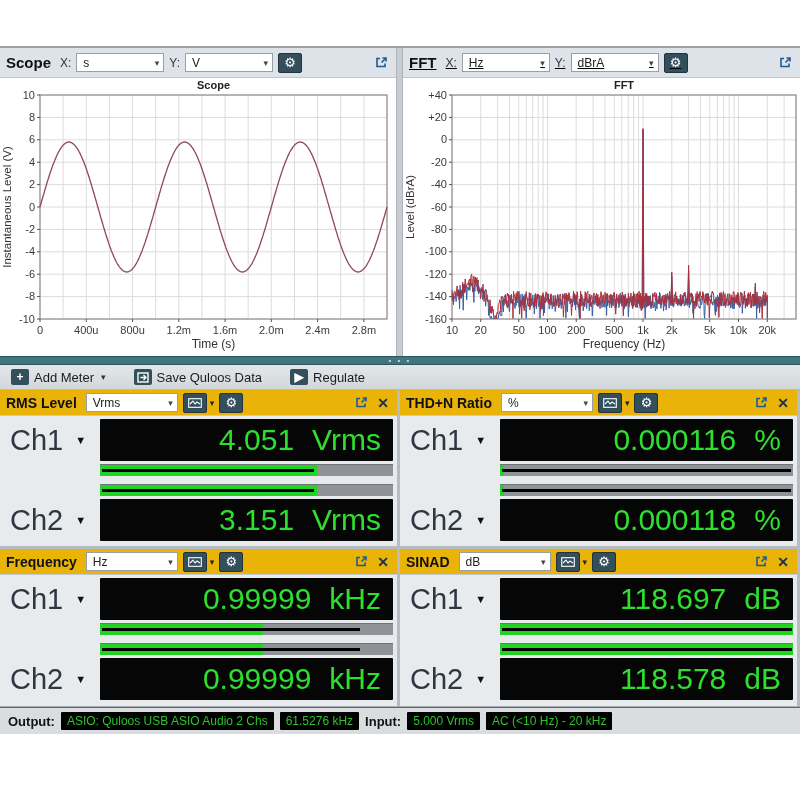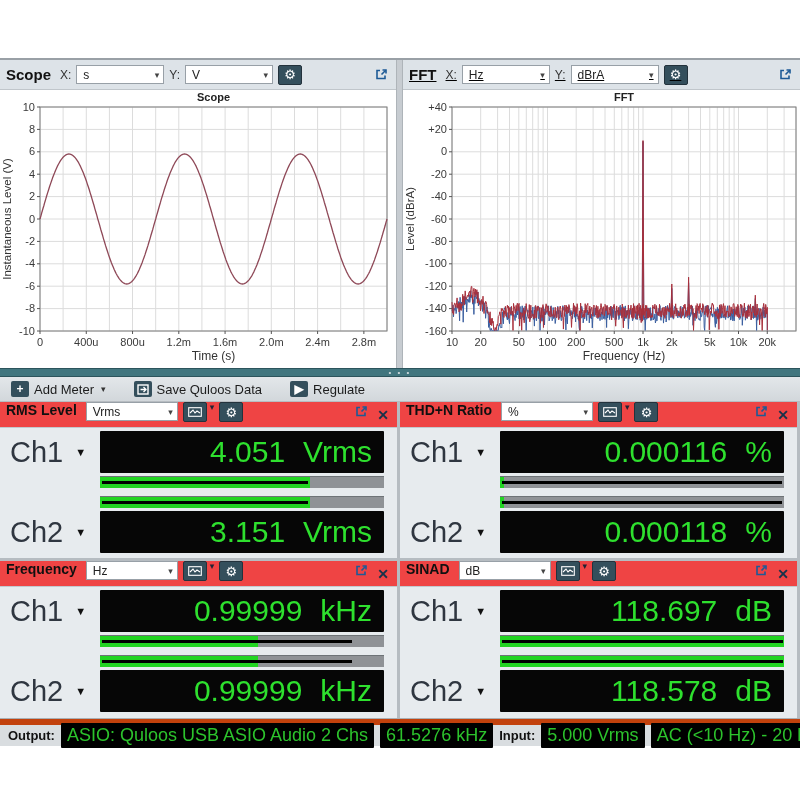--- a/index.html
+++ b/index.html
@@ -1,17 +1,17 @@
 <!DOCTYPE html>
 <html><head>
 <meta charset="utf-8">
 <style>
   html,body{margin:0;padding:0;background:#fff;}
   body{width:800px;height:800px;overflow:hidden;font-family:"Liberation Sans",sans-serif;-webkit-font-smoothing:antialiased;}
-  .app{position:absolute;top:58px;left:0;width:800px;}
+  .app{position:absolute;top:46px;left:0;width:800px;}
 
   
   .charts-row{display:flex;height:310px;border-top:2px solid #99a0a6;box-sizing:border-box;background:#fff;}
   .chart-panel{width:396px;display:flex;flex-direction:column;box-sizing:border-box;}
   .chart-panel.right{width:397px;text-decoration:underline;}
   .v-divider{width:7px;background:#c7ccd1;border-left:1px solid #aeb4b9;border-right:1px solid #aeb4b9;box-sizing:border-box;}
   .chart-header{height:30px;background:#dde3e8;border-bottom:1px solid #c0c6cb;display:flex;align-items:center;gap:5px;padding:0 6px;box-sizing:border-box;}
   .chart-header .ct{font-weight:bold;font-size:15px;color:#111;margin-right:4px;}
   .ax-lab{font-size:12px;color:#333;}
   .select{background:#fff;border:1px solid #98a0a7;height:19px;display:flex;align-items:center;justify-content:space-between;padding:0 4px 0 6px;font-size:12px;color:#222;box-sizing:border-box;}
@@ -32,38 +32,38 @@
   
   .toolbar{height:25px;background:linear-gradient(#e3e7ea,#d2d7db);border-bottom:1px solid #b7bcc1;display:flex;align-items:center;gap:4px;padding:0 6px;box-sizing:border-box;font-size:13px;color:#1c1c1c;}
   .tb-item{display:flex;align-items:center;gap:5px;padding:1px 5px;border-radius:2px;cursor:pointer;}
   .tb-ic{width:18px;height:16px;background:#344f5c;color:#fff;border-radius:2px;display:flex;align-items:center;justify-content:center;font-size:12px;font-weight:bold;line-height:1;}
   .tb-chev{font-size:9px;color:#333;margin-left:2px;}
   .tb-gap{width:10px;}
 
   
   .meters-grid{display:grid;grid-template-columns:397px 397px;grid-template-rows:156px 157px;gap:3px;background:#b6bcc1;border-bottom:1px solid #a9afb4;}
   .meter-panel{background:#e7ebee;display:flex;flex-direction:column;overflow:hidden;}
-  .meter-header{height:26px;background:#ef4444;border-bottom:1px solid #c3c9ce;display:flex;gap:5px;padding:0 6px 0 6px;box-sizing:border-box;}
+  .meter-header{height:26px;background:#eab308;border-bottom:1px solid #c3c9ce;display:flex;align-items:center;gap:5px;padding:0 6px 0 6px;box-sizing:border-box;}
   .meter-title{font-weight:bold;font-size:14px;color:#101010;margin-right:4px;white-space:nowrap;}
   .unit-select{width:92px;}
   .wave-chev{font-size:9px;color:#223;margin-left:-2px;}
-  .meter-body{flex:1;padding:3px 13px 2px 2px;box-sizing:border-box;}
+  .meter-body{flex:1;padding:3px 4px 2px 2px;box-sizing:border-box;}
   .mrow{display:flex;height:42px;}
   .ch{width:98px;display:flex;align-items:center;padding-left:8px;font-size:29px;color:#2f3640;box-sizing:border-box;cursor:pointer;}
   .ch .charr{font-size:11px;margin-left:12px;color:#111;}
   .disp{flex:1;background:#060606;border-radius:1px;display:flex;align-items:center;justify-content:flex-end;gap:18px;padding:0 12px;font-size:30px;color:#2ee02e;white-space:nowrap;}
   .brow{height:12px;margin:3px 0 3px 98px;background:#8f9296;border-top:1px solid #6e7377;position:relative;box-sizing:border-box;}
   .brow .bar-green{position:absolute;left:0;top:0;bottom:0;background:#22d422;}
   .brow .bar-line{position:absolute;left:2px;top:4px;height:3px;background:#000;}
   .mid-gap{height:2px;}
 
   
-  .status-bar{height:27px;background:#d9dde0;border-top:6px solid #c2410c;display:flex;align-items:center;gap:6px;padding:10px 8px;box-sizing:border-box;font-size:13px;color:#111;}
+  .status-bar{height:27px;background:#d9dde0;border-top:1px solid #c2410c;display:flex;align-items:center;gap:6px;padding:10px 8px;box-sizing:border-box;font-size:13px;color:#111;}
   .sb-label{font-weight:bold;white-space:nowrap;}
-  .badge{background:#000;color:#2cc32c;font-size:18px;padding:2px 6px;border-radius:1px;white-space:nowrap;}
+  .badge{background:#000;color:#2cc32c;font-size:12px;padding:2px 6px;border-radius:1px;white-space:nowrap;}
 </style>
 </head>
 <body>
 
 <div class="app">
 
   <div class="charts-row">
     <section class="chart-panel">
       <div class="chart-header">
         <span class="ct">Scope</span>

